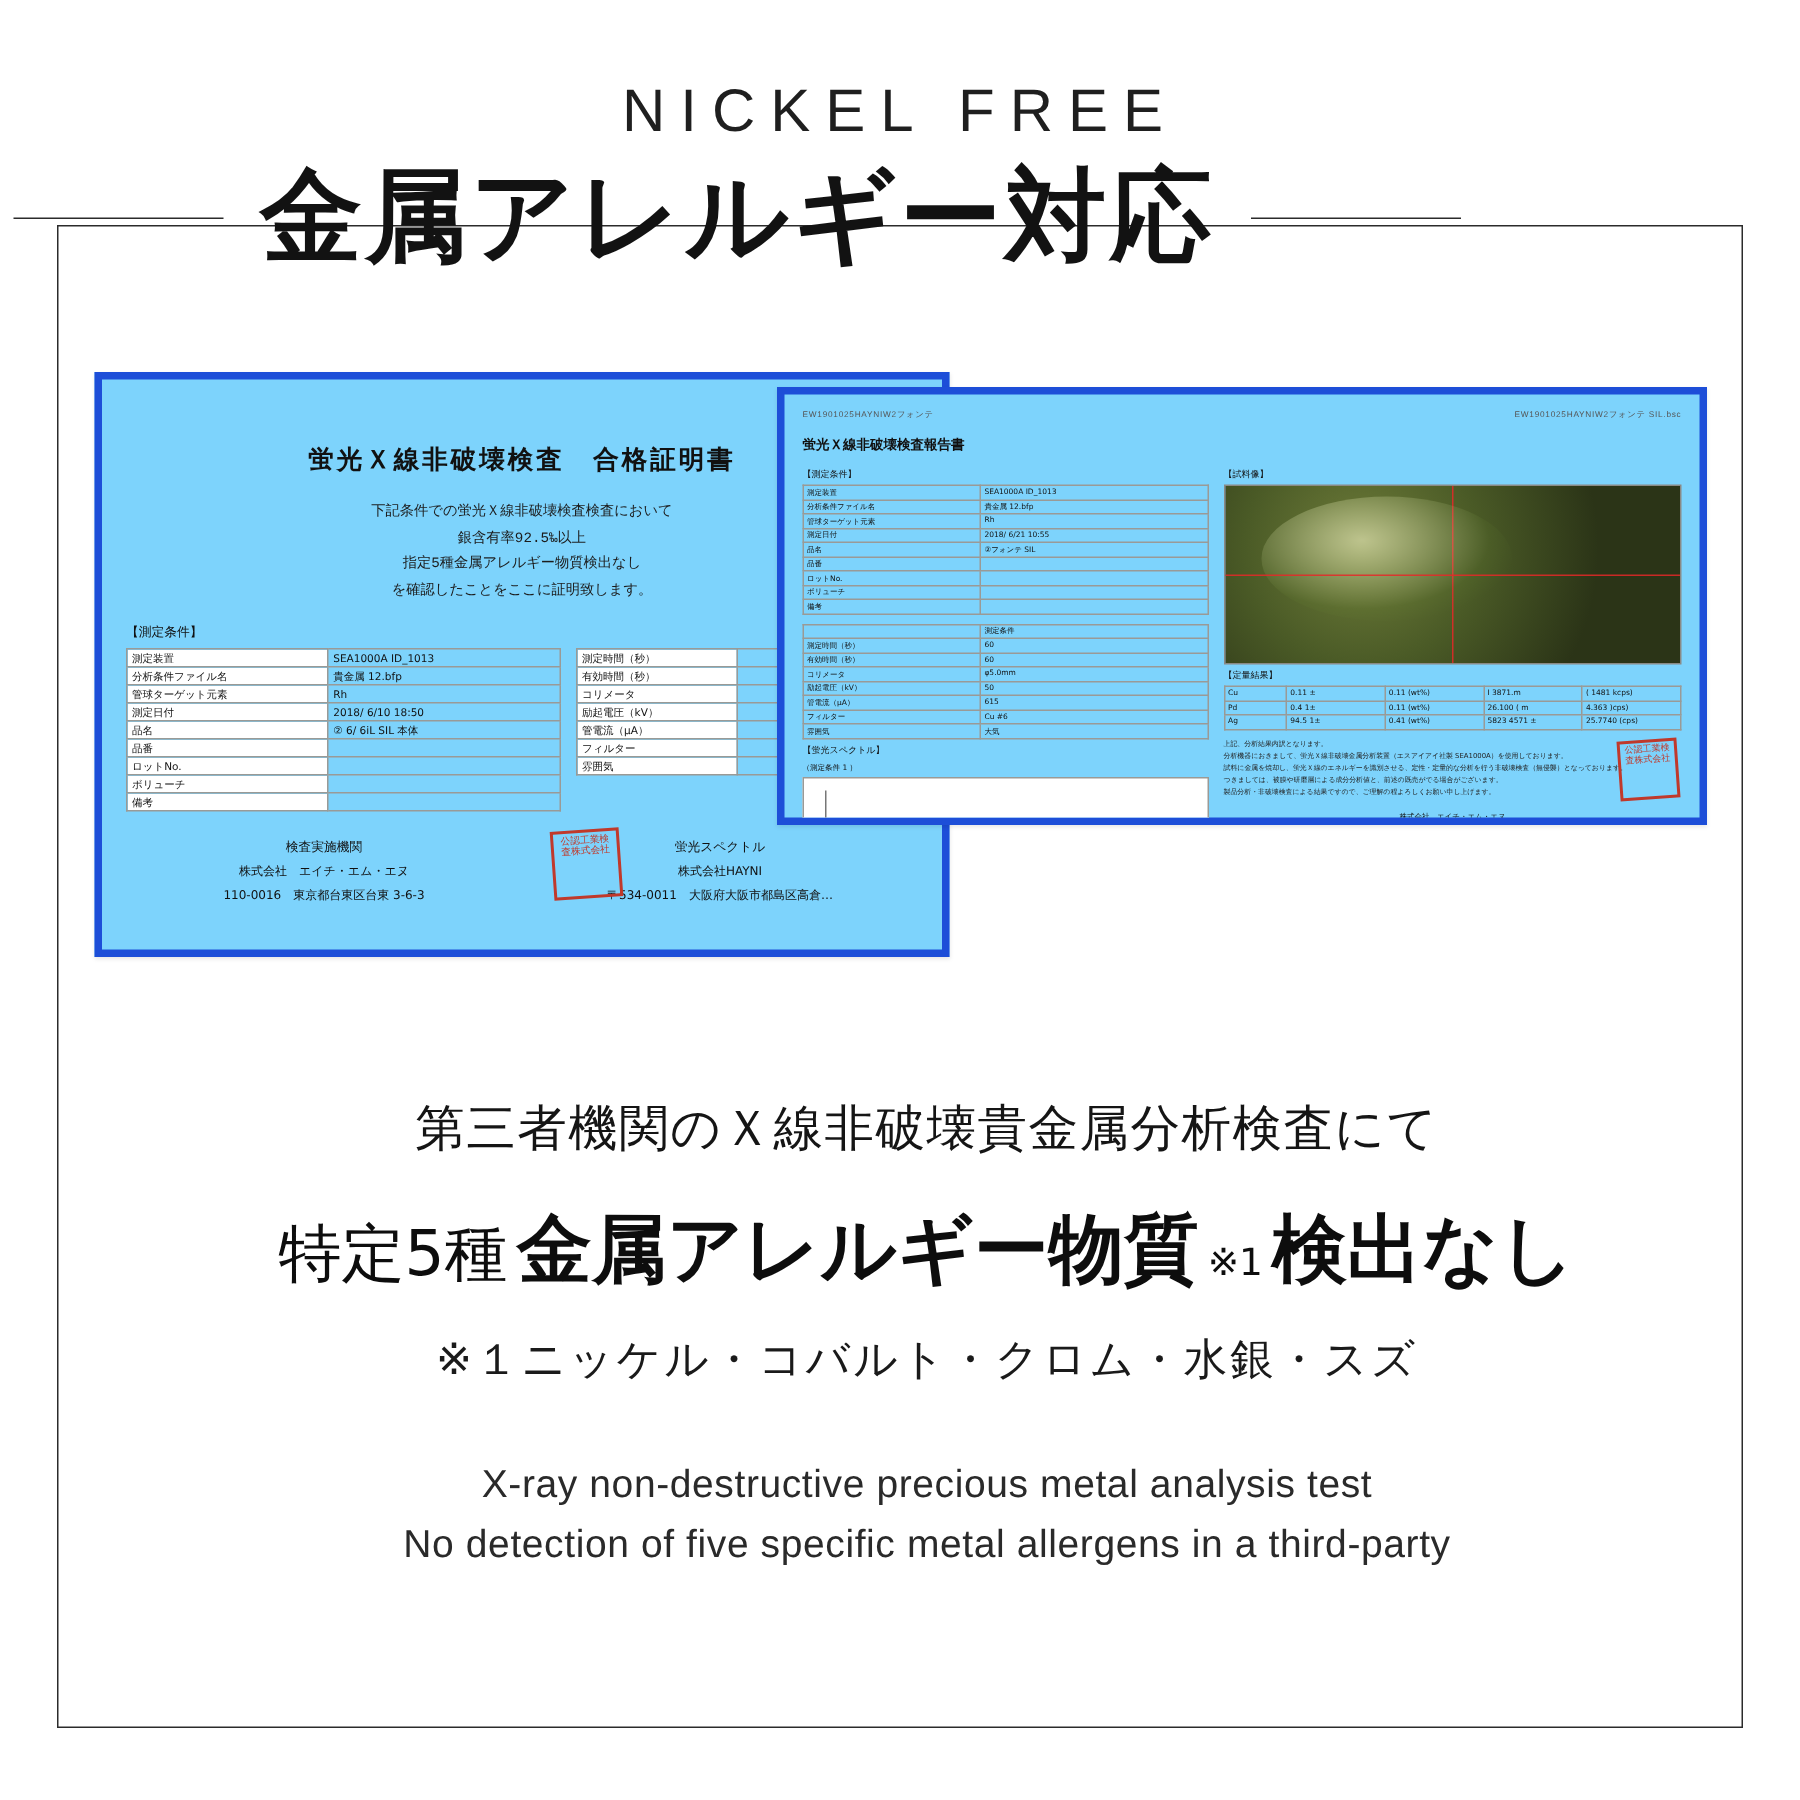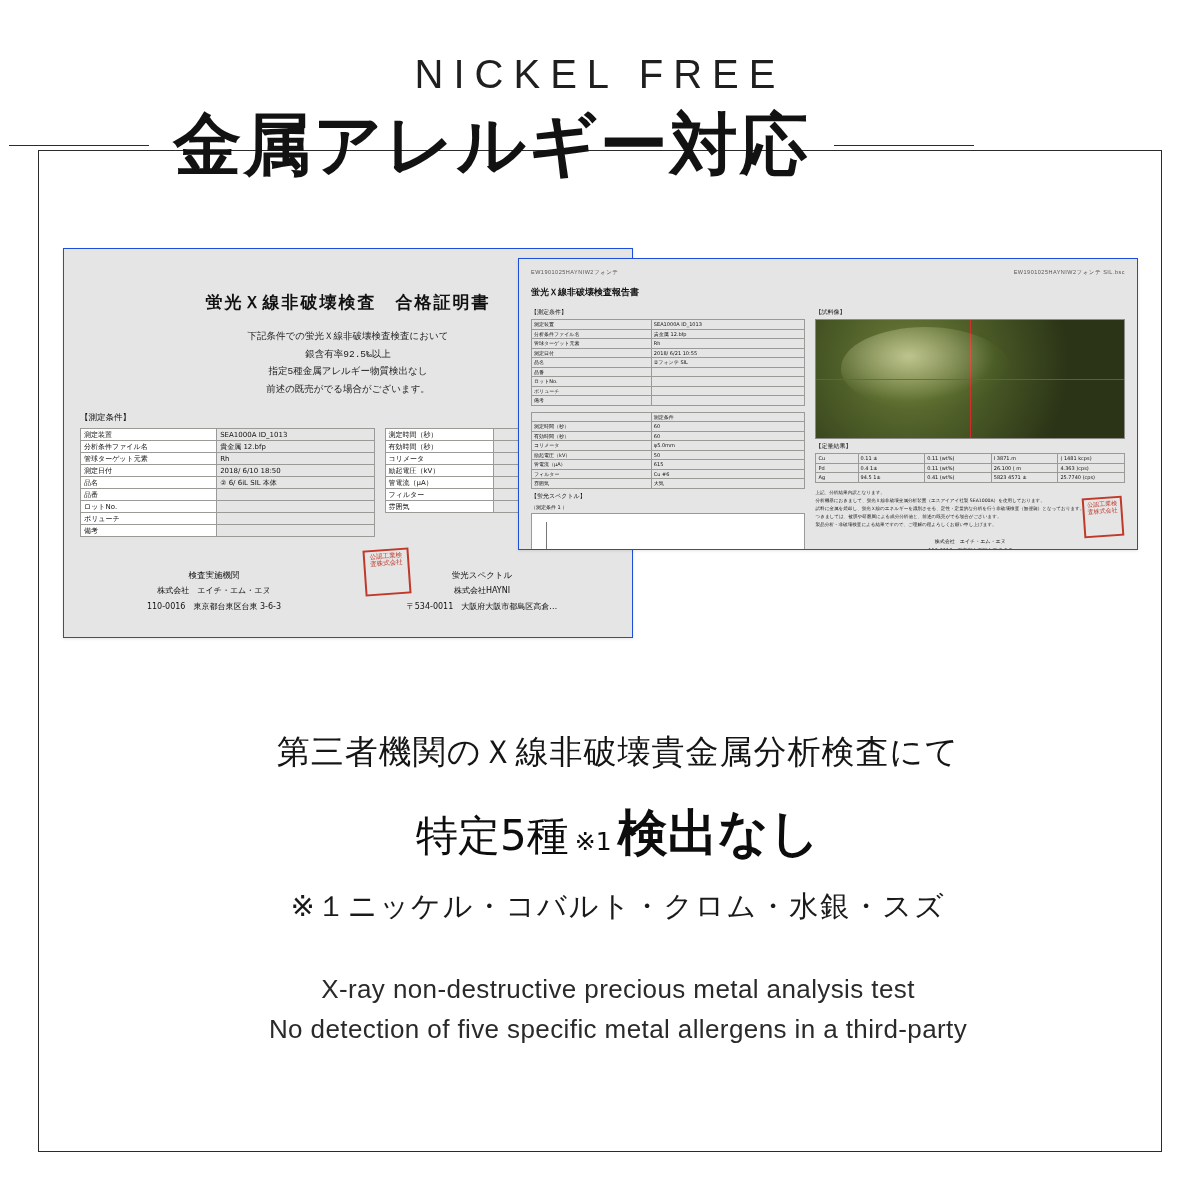--- a/index.html
+++ b/index.html
@@ -74,22 +74,22 @@
   .certs {
     position: absolute;
     left: 0;
     top: 240px;
     width: 1200px;
     height: 450px;
   }
 
   .cert {
     position: absolute;
-    background: #e5e5e5;
-    border: 1px solid #1d4ed8;
+    background: #7dd3fc;
+    border: 5px solid #1d4ed8;
     box-shadow: 0 1px 3px rgba(0,0,0,0.10);
     box-sizing: border-box;
     overflow: hidden;
   }
   .cert-back {
     left: 63px;
     top: 8px;
     width: 570px;
     height: 390px;
     padding: 14px 16px;
@@ -147,21 +147,21 @@
     font-size: 7px;
     height: 11px;
     padding: 0 3px;
     color: #111;
     font-family: "DejaVu Sans", sans-serif;
     overflow: hidden;
     white-space: nowrap;
   }
   table.mini td.k { width: 44%; background: #fff; }
   .cb-foot {
-    margin-top: 30px;
+    margin-top: 16px;
     display: flex;
     font-size: 8px;
     color: #111;
     font-family: "DejaVu Sans", sans-serif;
   }
   .cb-foot .col {
     flex: 1;
     text-align: center;
     line-height: 1.9;
   }
@@ -357,21 +357,21 @@
 
 <div class="certs">
 
   <div class="cert cert-back">
     <div class="cb-topright">平成</div>
     <div class="cb-title">蛍光Ｘ線非破壊検査　合格証明書</div>
     <div class="cb-lines">
       <div>下記条件での蛍光Ｘ線非破壊検査検査において</div>
       <div>銀含有率92.5‰以上</div>
       <div>指定5種金属アレルギー物質検出なし</div>
-      <div>前述の既売がでる場合がございます。</div>
+      <div>を確認したことをここに証明致します。</div>
     </div>
     <div class="cb-sec-label">【測定条件】</div>
     <div class="cb-tables">
       <div style="width:56%">
         <table class="mini">
           <tbody>
               <tr>
                 <td class="k">測定装置</td>
                 <td>SEA1000A ID_1013</td>
               </tr>
@@ -601,20 +601,21 @@
       </div>
     </div>
     <div class="stamp-front">公認工業検査株式会社</div>
   </div>
 </div>
 
 <div class="copy">
   <div class="line-jp-1">第三者機関のＸ線非破壊貴金属分析検査にて</div>
   <div class="line-jp-2">
     <span class="kind">特定5種</span>
+    <span>金属アレルギー物質</span>
     <span class="small-note">※1</span>
     <span>検出なし</span>
   </div>
   <div class="line-jp-3">※１ニッケル・コバルト・クロム・水銀・スズ</div>
   <div class="line-en">
     <div>X-ray non-destructive precious metal analysis test</div>
     <div>No detection of five specific metal allergens in a third-party</div>
   </div>
 </div>
 

